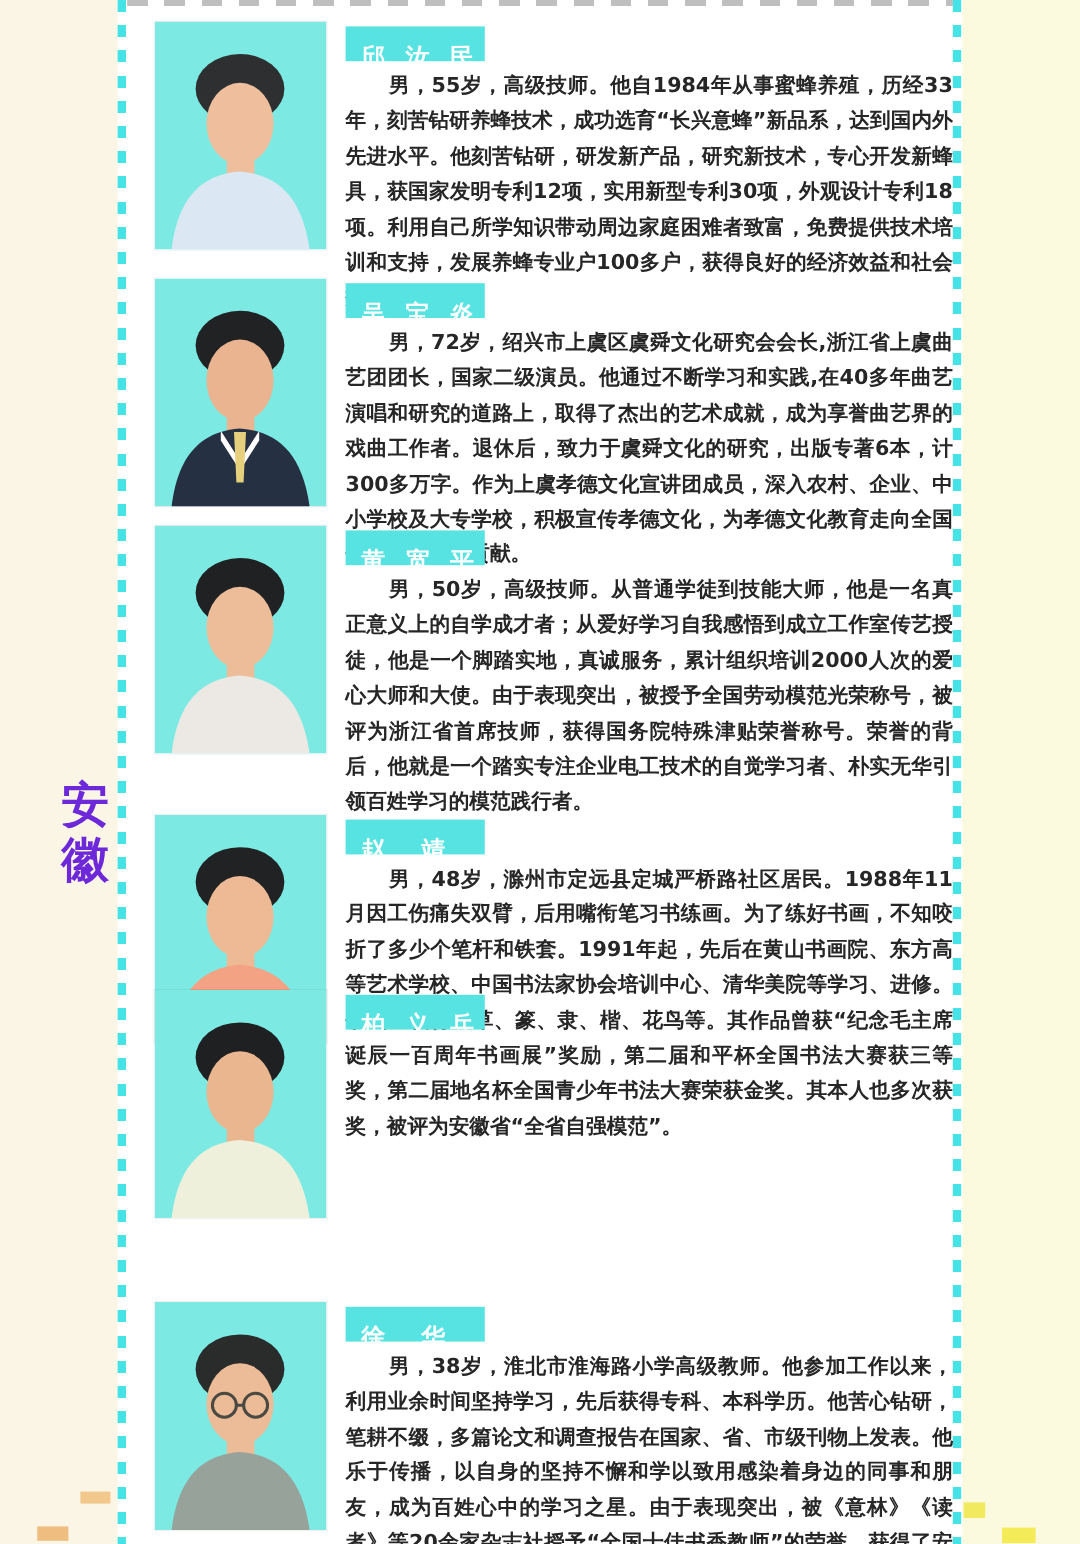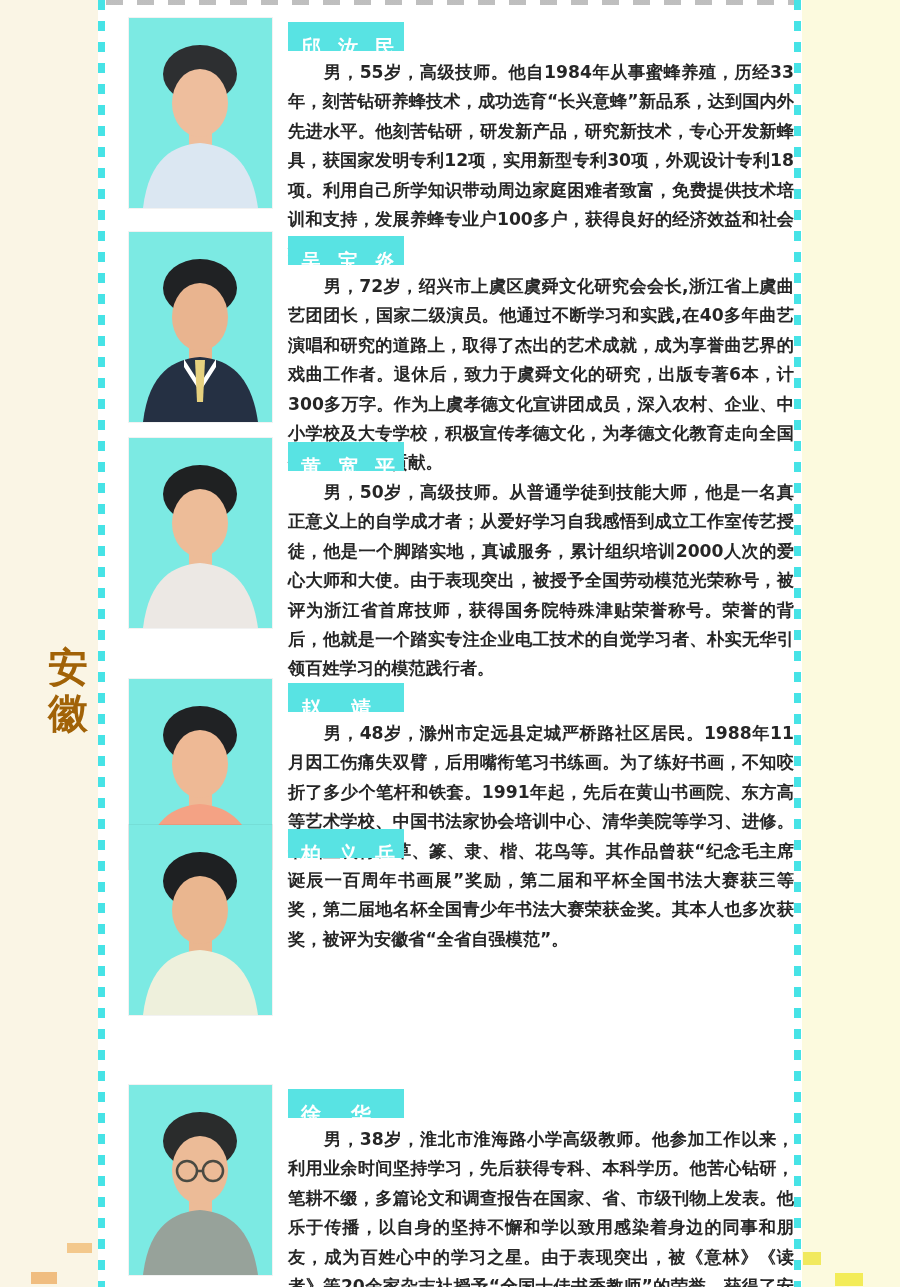--- a/index.html
+++ b/index.html
@@ -16,23 +16,23 @@
     background-image:repeating-linear-gradient(180deg,#46e3e6 0 10px,transparent 10px 21px);
   }
   .v-dashes.left{left:98px;}
   .v-dashes.right{left:794px;}
   .top-dashes{
     position:absolute;left:106px;top:0;width:688px;height:5px;opacity:.55;
     background-image:repeating-linear-gradient(90deg,#8a8a8a 0 17px,transparent 17px 31px);
   }
   .region-label{
     position:absolute;left:48px;top:648px;width:46px;
-    font-family:Liberation Mono, monospace;
-    font-size:40px;line-height:46px;color:#a16207;font-weight:bold;
-    word-break:break-all;text-align:left;
+    font-family:Liberation Sans, sans-serif;
+    font-size:40px;line-height:46px;color:#6d28d9;font-weight:bold;
+    word-break:break-all;text-align:center;
   }
   .content{position:absolute;left:105px;top:0;width:690px;height:1287px;}
   .profile{position:absolute;left:0;width:690px;height:206px;}
   .photo{
     position:absolute;left:24px;top:0;width:143px;height:190px;
     box-shadow:0 0 0 1px rgba(0,0,0,0.05);
   }
   .photo svg{display:block;width:143px;height:190px;}
   .banner{
     position:absolute;left:183px;top:4px;width:116px;height:29px;

